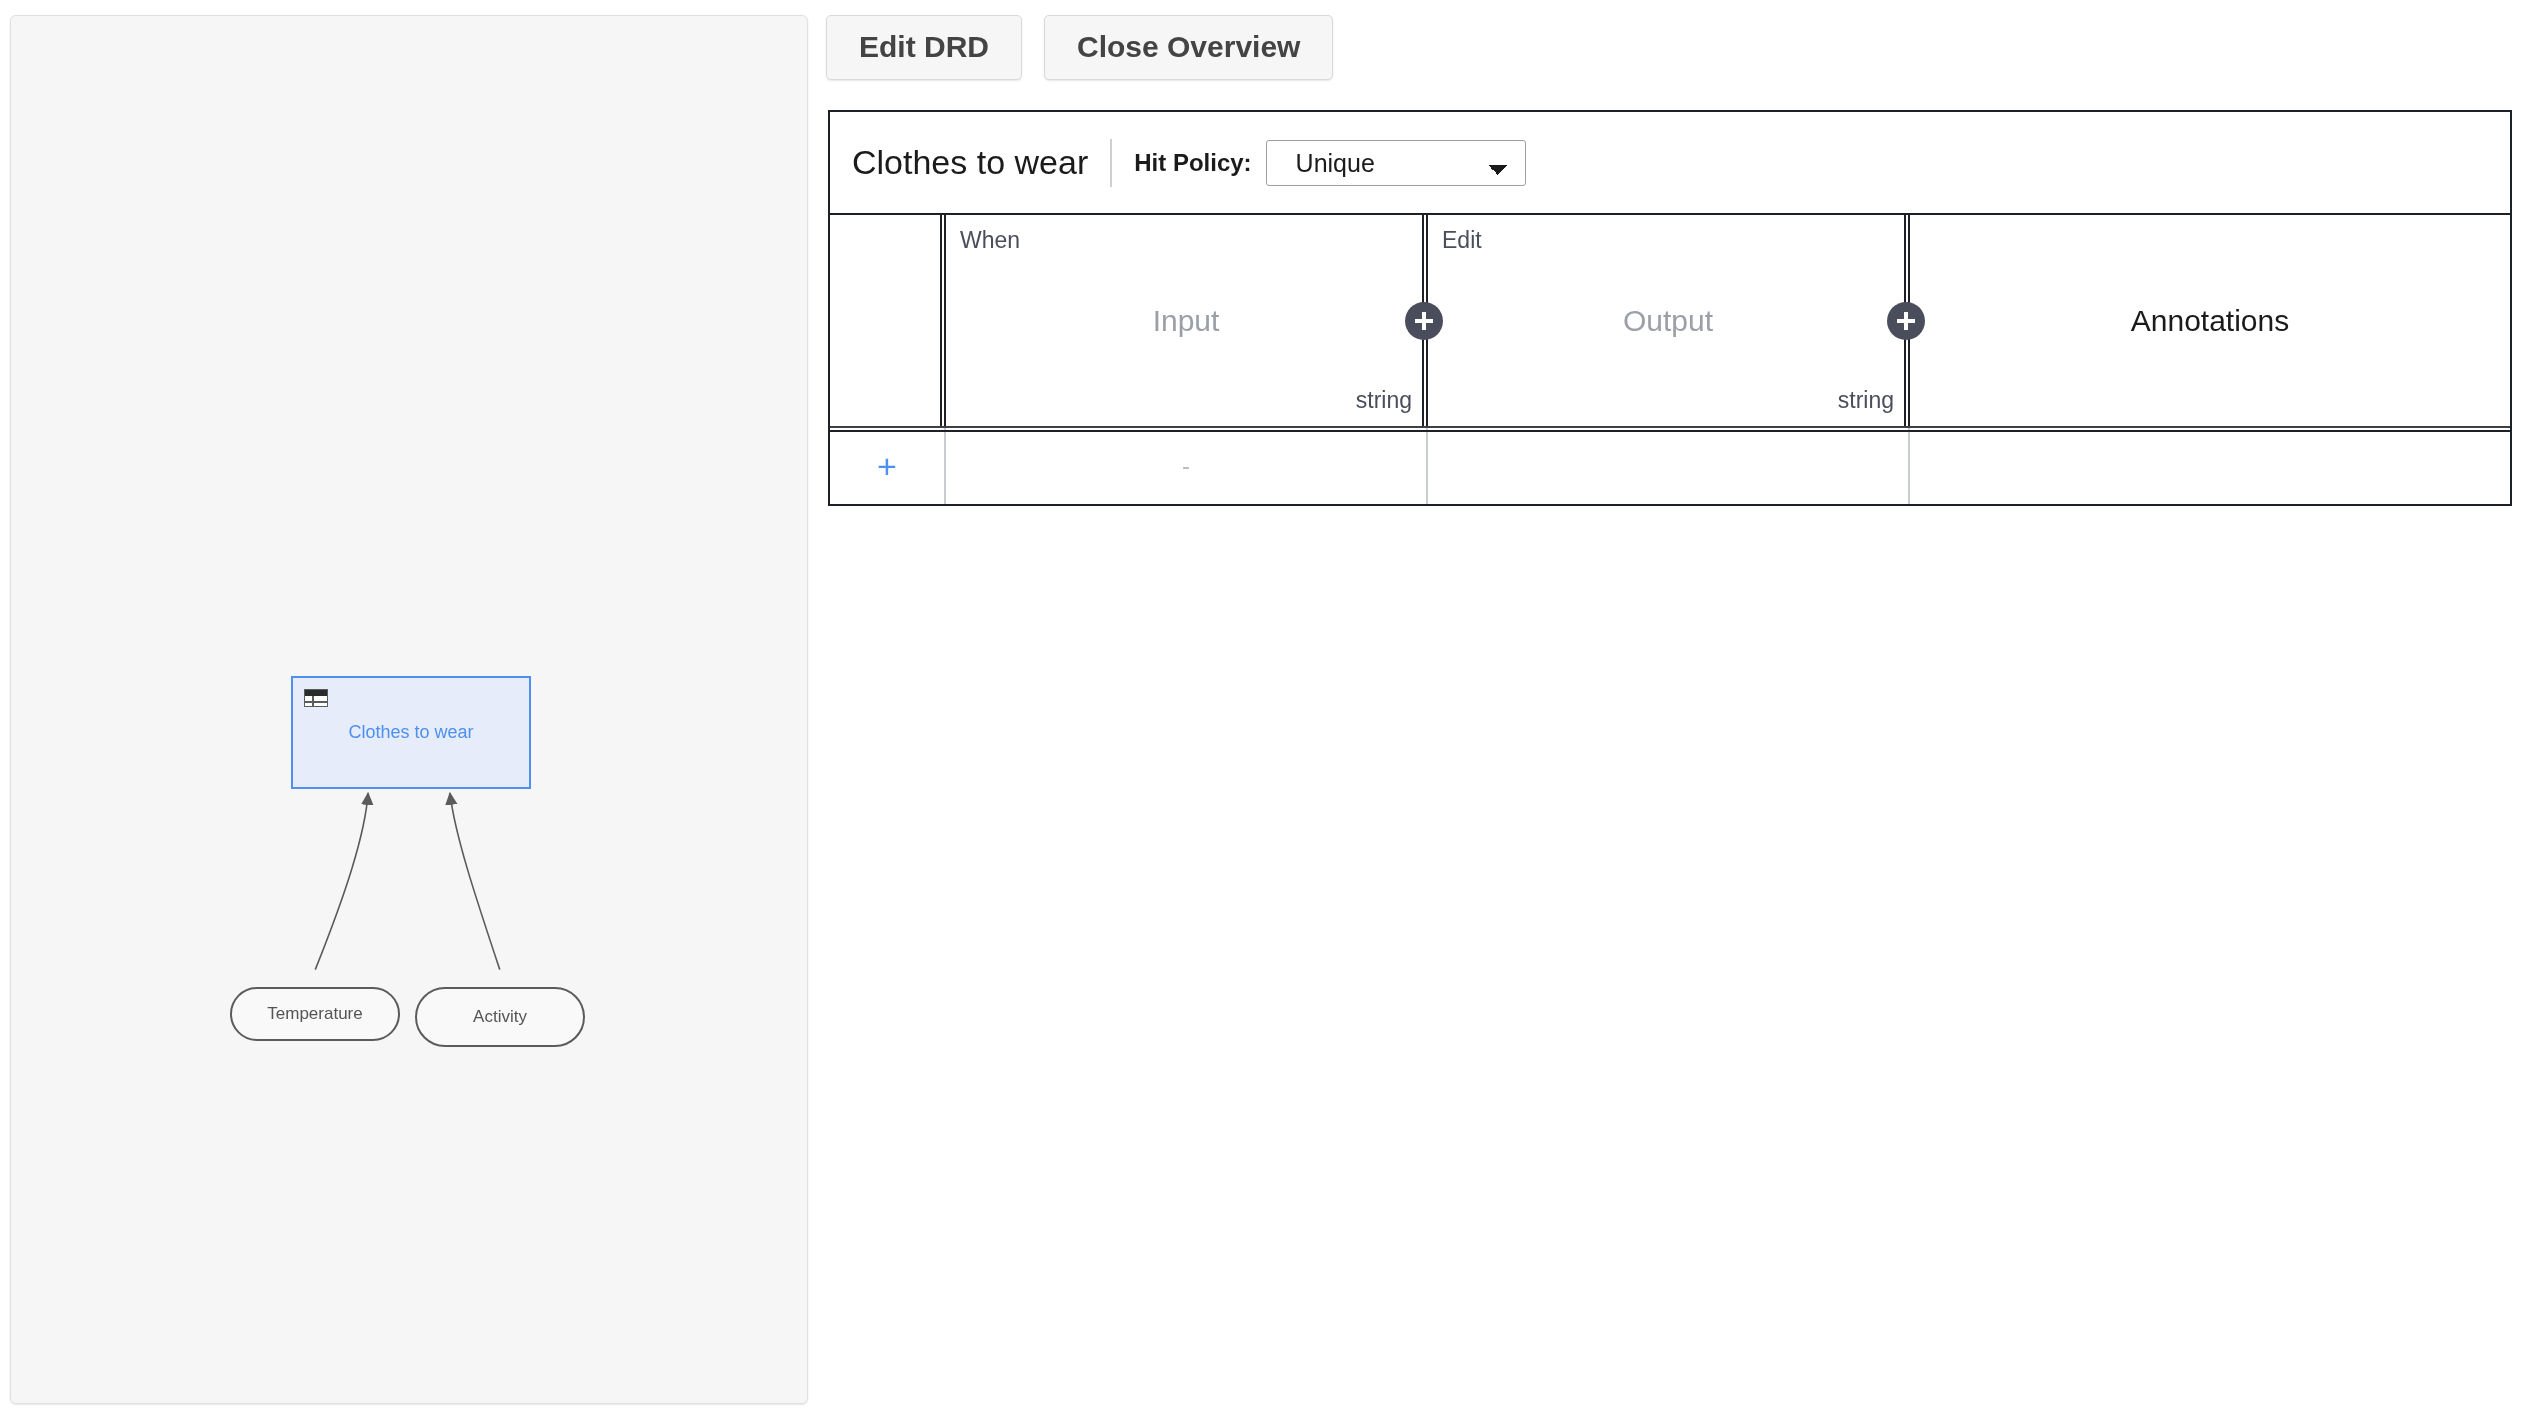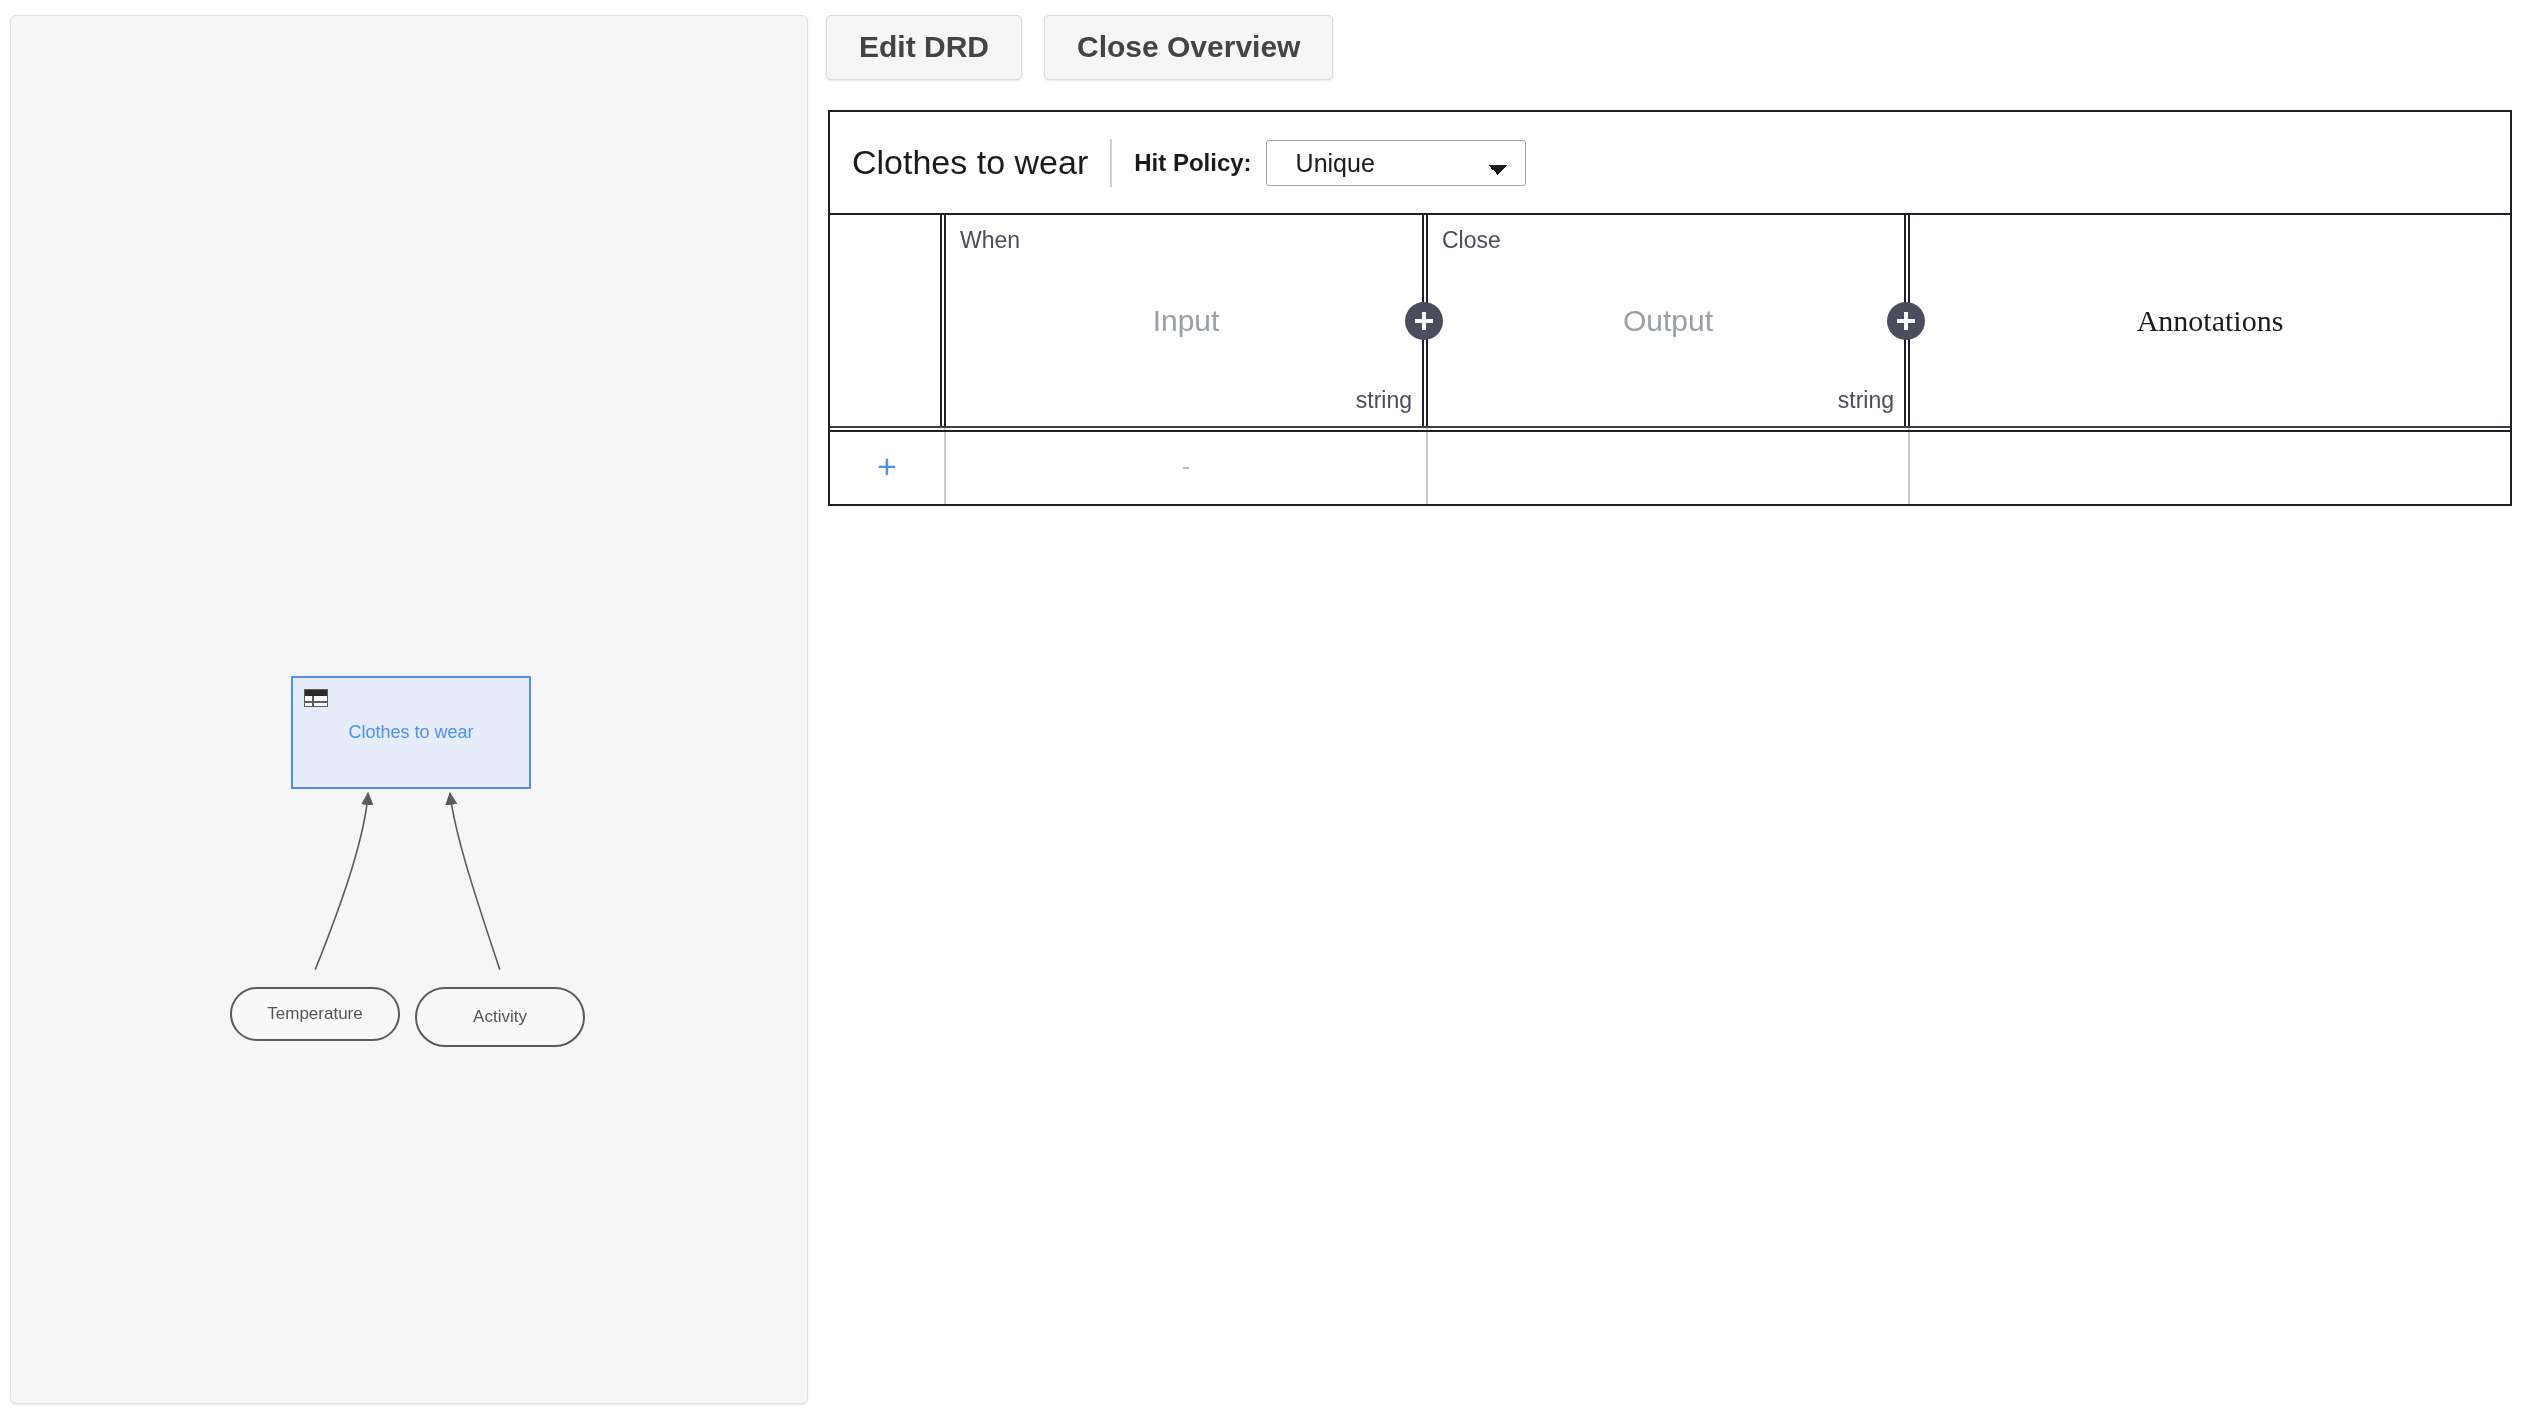--- a/index.html
+++ b/index.html
@@ -229,21 +229,21 @@
   }
   .hcell-title {
     position: absolute;
     left: 0; right: 0;
     top: 50%;
     transform: translateY(-50%);
     text-align: center;
     font-size: 30px;
   }
   .hcell-title.muted { color: #9aa0a6; }
-  .hcell-title.dark  { color: #1b1b1b; font-family: Liberation Serif, serif; }
+  .hcell-title.dark  { color: #1b1b1b; }
   .hcell-type {
     position: absolute;
     right: 14px;
     bottom: 12px;
     font-size: 23px;
     color: #4a4e5c;
   }
 
   .add-col-button {
     position: absolute;
@@ -360,21 +360,21 @@
     <div class="hcell hcell-index"></div>
 
     <div class="hcell hcell-input">
       <span class="hcell-clause">When</span>
       <span class="hcell-title muted">Input</span>
       <span class="hcell-type">string</span>
     </div>
 
     <div class="hcell hcell-output">
       <button class="add-col-button" style="left:-4px;"></button>
-      <span class="hcell-clause">Close</span>
+      <span class="hcell-clause">Edit</span>
       <span class="hcell-title muted">Output</span>
       <span class="hcell-type">string</span>
     </div>
 
     <div class="hcell hcell-annotations">
       <button class="add-col-button" style="left:-4px;"></button>
       <span class="hcell-title dark">Annotations</span>
     </div>
   </div>
 

